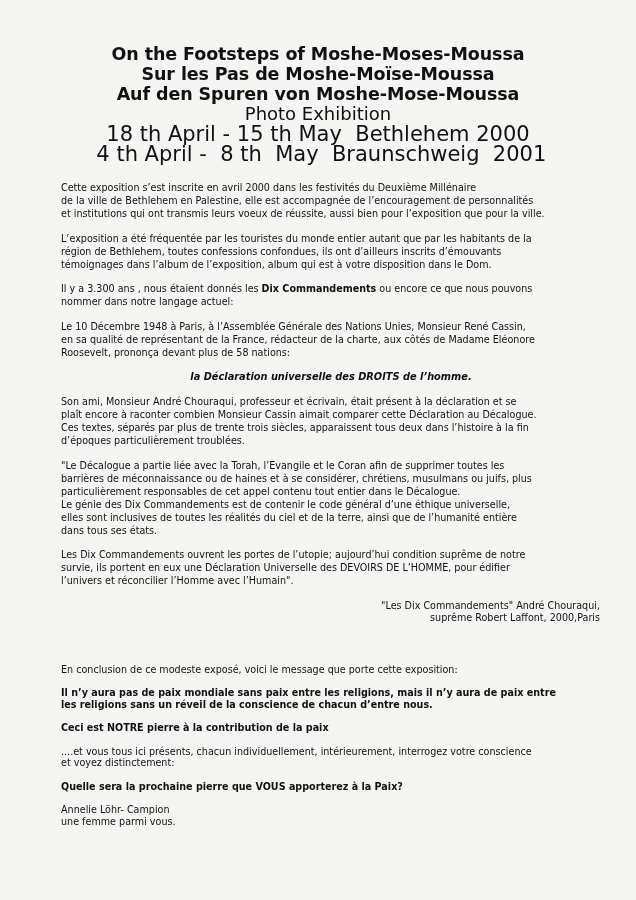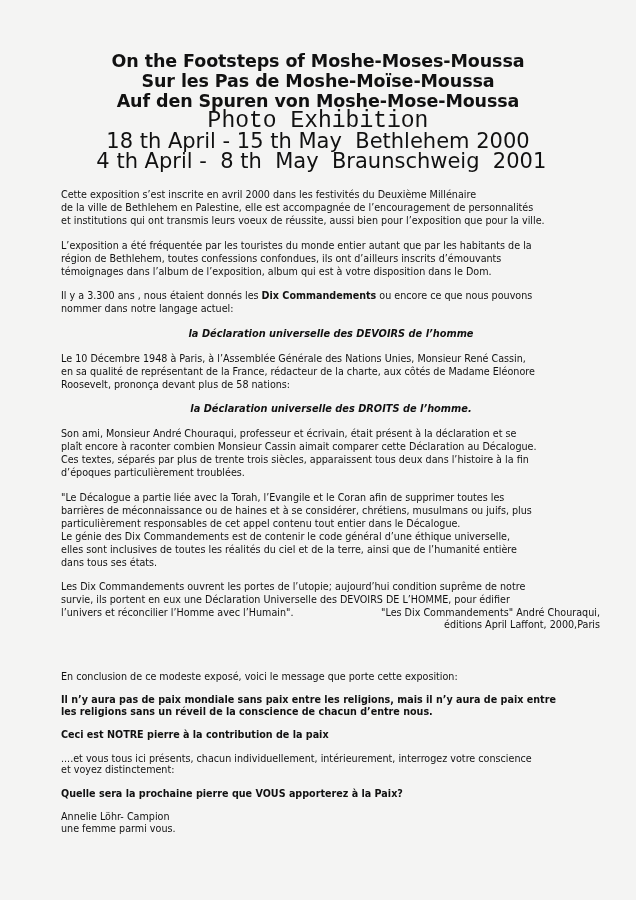--- a/index.html
+++ b/index.html
@@ -3,24 +3,24 @@
 <meta charset="utf-8">
 <style>
   html, body { margin: 0; padding: 0; }
   body {
     width: 636px; height: 900px; overflow: hidden;
     background: #f4f4f3;
     font-family: "DejaVu Sans", sans-serif;
     color: #111;
     position: relative;
   }
-  .page { position: absolute; left: 0; top: 7px; width: 636px; height: 742px; }
+  .page { position: absolute; left: 0; top: 0; width: 636px; height: 742px; }
   .header { position: absolute; top: 44px; left: 0; width: 636px; text-align: center; }
   .title { font-weight: bold; font-size: 17.5px; line-height: 20px; letter-spacing: -0.1px; }
-  .sub { font-size: 23px; line-height: 20px; font-family: Liberation Mono, monospace; }
+  .sub { font-size: 18px; line-height: 20px; }
   .date { font-size: 21px; line-height: 20px; white-space: pre; }
   .body { position: absolute; left: 61px; top: 181px; width: 540px; font-size: 9.6px; line-height: 13px; }
   .p { margin: 0 0 11.5px 0; white-space: pre-line; }
   .center-heading { text-align: center; font-weight: bold; font-style: italic; margin: 0 0 12px 0; font-size: 9.8px; }
   .bi { font-weight: bold; }
   .b { font-weight: bold; }
   .cite { position: absolute; left: 360px; top: 600px; width: 240px; text-align: right; font-size: 9.6px; line-height: 11.8px; }
   .cite div { white-space: pre; }
   .concl { position: absolute; left: 61px; top: 664px; width: 545px; font-size: 9.6px; line-height: 11.8px; }
 </style>
@@ -40,21 +40,20 @@
 
   <div class="body">
     <p class="p">Cette exposition s’est inscrite en avril 2000 dans les festivités du Deuxième Millénaire
 de la ville de Bethlehem en Palestine, elle est accompagnée de l’encouragement de personnalités
 et institutions qui ont transmis leurs voeux de réussite, aussi bien pour l’exposition que pour la ville.</p>
     <p class="p">L’exposition a été fréquentée par les touristes du monde entier autant  que par les habitants de la
 région de Bethlehem, toutes confessions confondues, ils ont d’ailleurs inscrits d’émouvants
 témoignages dans l’album de l’exposition, album qui est à votre disposition dans le Dom.</p>
     <p class="p"><span>Il y a 3.300 ans , nous étaient donnés les </span><span class="b">Dix Commandements</span><span> ou encore ce que nous pouvons
 nommer dans notre langage actuel:</span></p>
-    <p class="center-heading">la Déclaration universelle des DEVOIRS de l’homme</p>
     <p class="p">Le 10 Décembre 1948 à Paris, à l’Assemblée Générale des Nations Unies, Monsieur René Cassin,
 en sa qualité de représentant de la France, rédacteur de la charte, aux côtés de Madame Eléonore
 Roosevelt, prononça devant plus de 58 nations:</p>
     <p class="center-heading">la Déclaration universelle des DROITS de l’homme.</p>
     <p class="p">Son ami, Monsieur André Chouraqui, professeur et écrivain, était présent à la déclaration et se
 plaît encore à raconter combien Monsieur Cassin aimait comparer cette Déclaration au Décalogue.
 Ces textes, séparés par plus de trente trois siècles, apparaissent tous deux dans l’histoire à la fin
 d’époques particulièrement troublées.</p>
     <p class="p">"Le Décalogue a partie liée avec la Torah, l’Evangile et le Coran afin de supprimer toutes les
 barrières de méconnaissance ou de haines et à se considérer, chrétiens, musulmans ou juifs, plus
@@ -62,21 +61,21 @@
 Le génie des Dix Commandements est de contenir le code général d’une éthique universelle,
 elles sont inclusives de toutes les réalités du ciel et de la terre, ainsi que de l’humanité entière
 dans tous ses états.</p>
     <p class="p">Les Dix Commandements ouvrent les portes de l’utopie; aujourd’hui condition suprême de notre
 survie, ils portent en eux une Déclaration Universelle des DEVOIRS DE L’HOMME, pour édifier
 l’univers et réconcilier l’Homme avec l’Humain".</p>
   </div>
 
   <div class="cite">
     <div>"Les Dix Commandements" André Chouraqui,</div>
-    <div>éditions April Laffont, 2000,Paris</div>
+    <div>suprême Robert Laffont, 2000,Paris</div>
   </div>
 
   <div class="concl">
     <p class="p">En conclusion de ce modeste exposé, voici le message que porte cette exposition:</p>
     <p class="p bi">Il n’y aura pas de paix mondiale sans paix entre les religions, mais il n’y aura de paix entre
 les religions sans un réveil de la conscience de chacun d’entre nous.</p>
     <p class="p bi">Ceci est NOTRE pierre à la contribution de la paix</p>
     <p class="p">....et vous tous ici présents, chacun individuellement, intérieurement, interrogez votre conscience
 et voyez distinctement:</p>
     <p class="p bi">Quelle sera la prochaine pierre que VOUS apporterez à la Paix?</p>

